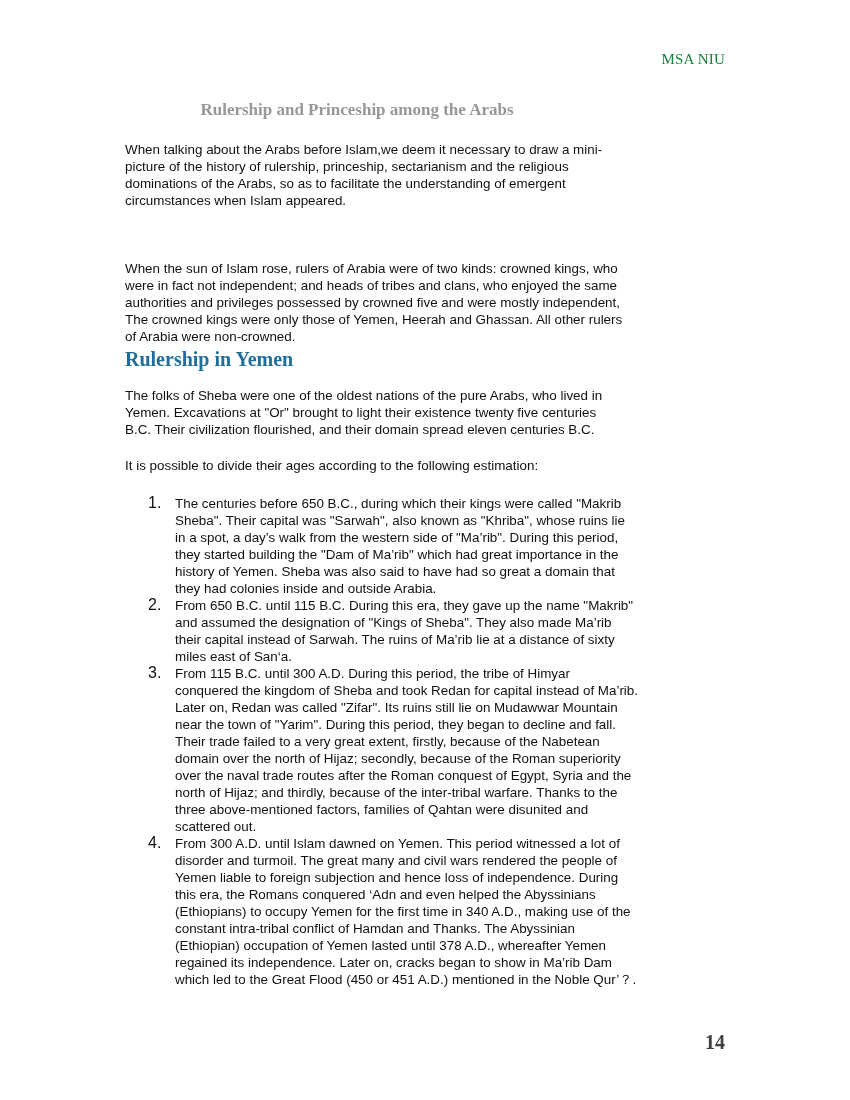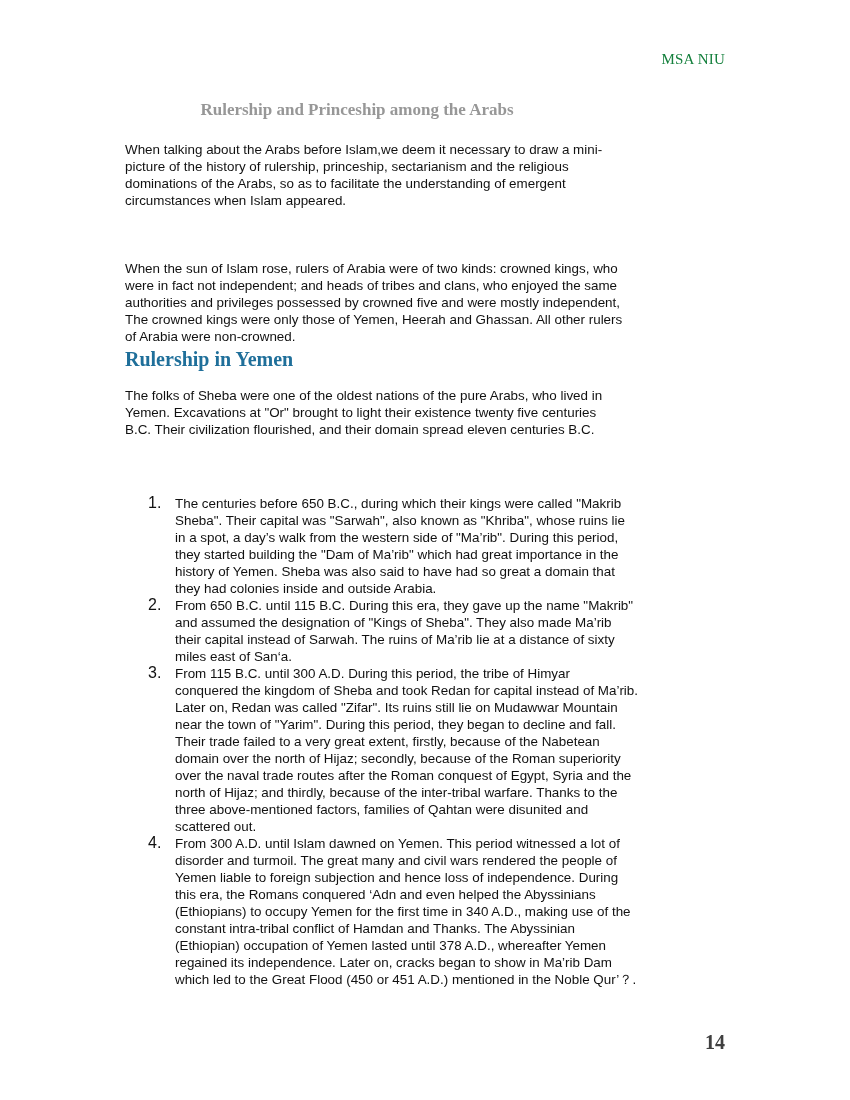--- a/index.html
+++ b/index.html
@@ -62,20 +62,23 @@
   </p>
 
   <div class="subheading">Rulership in Yemen</div>
 
   <p class="para body-text p3">
     <span class="line">The folks of Sheba were one of the oldest nations of the pure Arabs, who lived in</span>
     <span class="line">Yemen. Excavations at "Or" brought to light their existence twenty five centuries</span>
     <span class="line">B.C. Their civilization flourished, and their domain spread eleven centuries B.C.</span>
   </p>
 
+  <p class="para body-text p4">
+    <span class="line">It is possible to divide their ages according to the following estimation:</span>
+  </p>
 
   <ol class="list body-text">
     <li class="list-item">
       <span class="list-num">1.</span>
       <span class="line">The centuries before 650 B.C., during which their kings were called "Makrib</span>
       <span class="line">Sheba". Their capital was "Sarwah", also known as "Khriba", whose ruins lie</span>
       <span class="line">in a spot, a day’s walk from the western side of "Ma’rib". During this period,</span>
       <span class="line">they started building the "Dam of Ma’rib" which had great importance in the</span>
       <span class="line">history of Yemen. Sheba was also said to have had so great a domain that</span>
       <span class="line">they had colonies inside and outside Arabia.</span>

